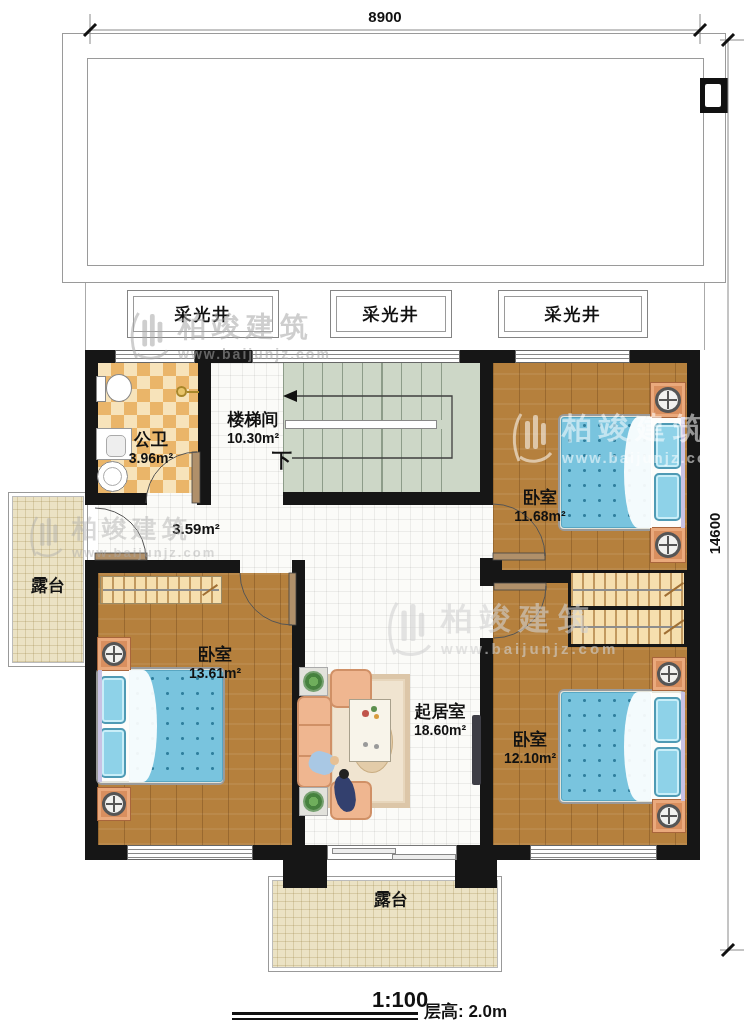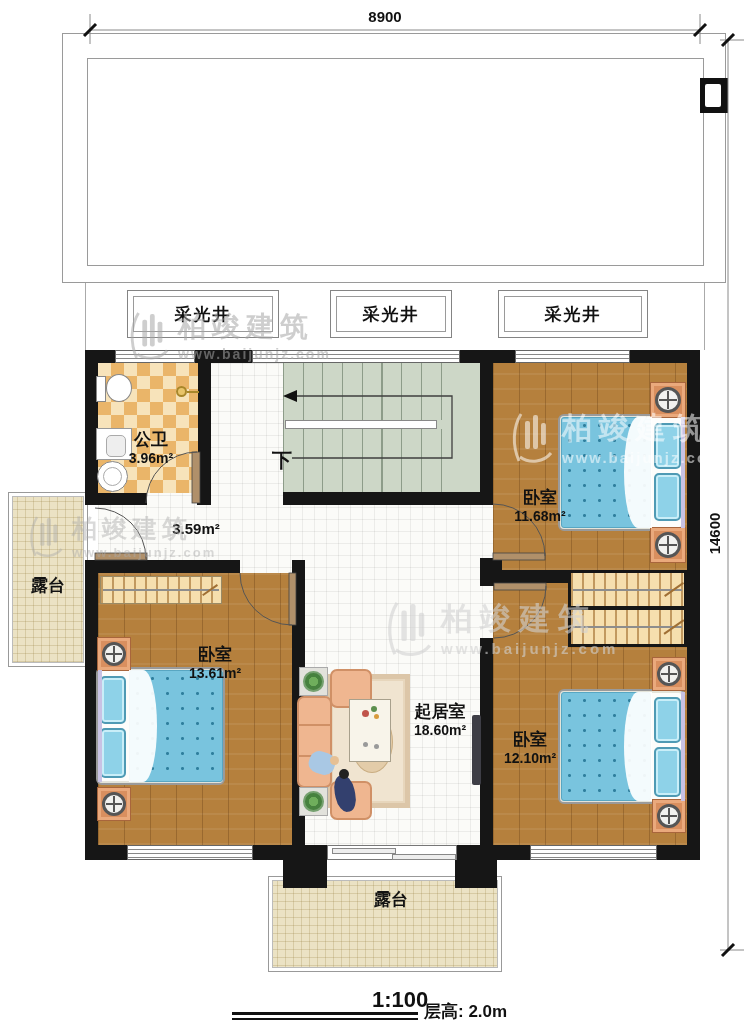--- a/index.html
+++ b/index.html
@@ -265,20 +265,24 @@
     <path d="M 545 556 A 52 52 0 0 0 493 504" fill="none" stroke="#555" stroke-width="1"></path>
 
     <rect x="494" y="583" width="52" height="7" fill="#b0906a" stroke="#444" stroke-width="0.8"></rect>
     <path d="M 546 586 A 52 52 0 0 1 494 638" fill="none" stroke="#555" stroke-width="1"></path>
   </svg>
 
   <div class="abs room-label" style="left:111px;top:430px;width:80px;">
     <div class="room-name">公卫</div>
     <div class="room-area">3.96m²</div>
     </div>
+  <div class="abs room-label" style="left:203px;top:410px;width:100px;">
+    <div class="room-name">楼梯间</div>
+    <div class="room-area">10.30m²</div>
+    </div>
   <div class="abs room-label" style="left:269px;top:448px;width:26px;font-size:20px;">下</div>
   <div class="abs room-label" style="left:156px;top:520px;width:80px;font-size:15px;">3.59m²</div>
   <div class="abs room-label" style="left:490px;top:488px;width:100px;">
     <div class="room-name">卧室</div>
     <div class="room-area">11.68m²</div>
     </div>
   <div class="abs room-label" style="left:165px;top:645px;width:100px;">
     <div class="room-name">卧室</div>
     <div class="room-area">13.61m²</div>
     </div>

